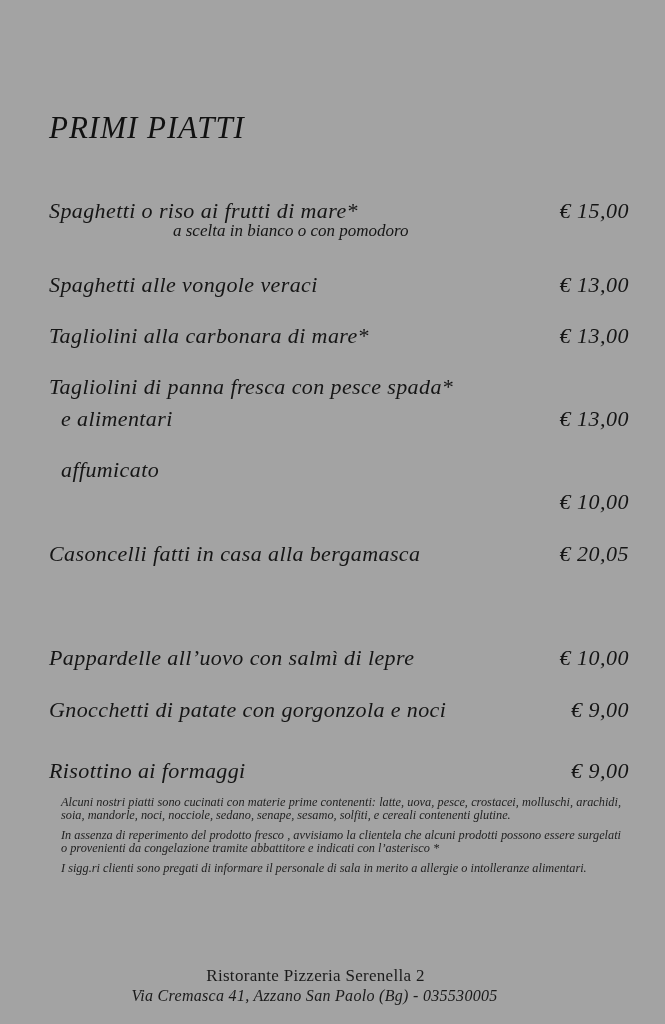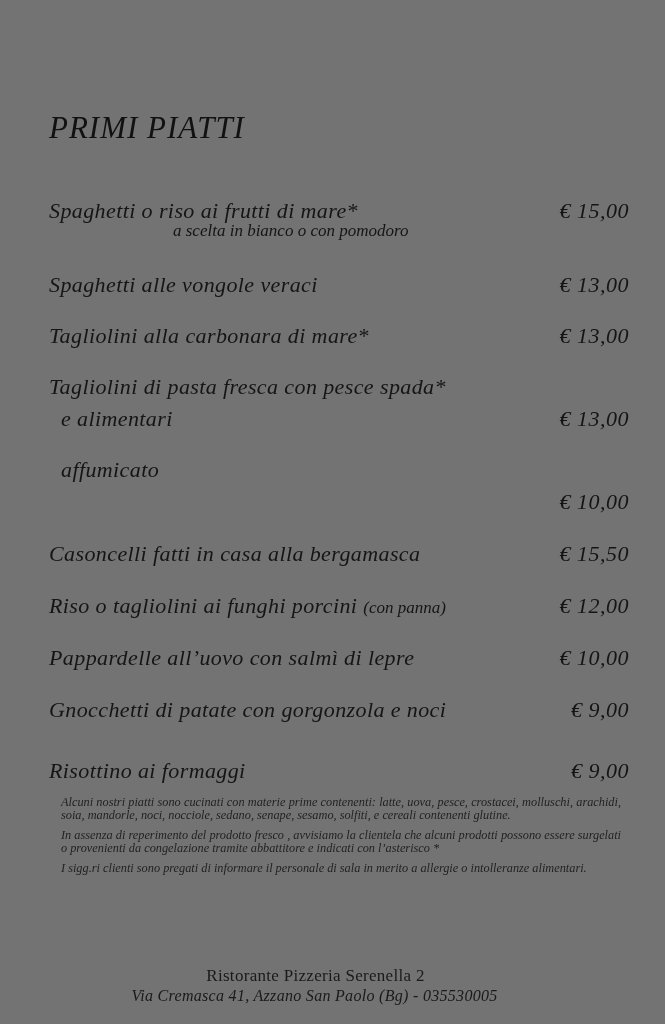--- a/index.html
+++ b/index.html
@@ -11,21 +11,21 @@
       width: 665px;
       height: 1024px;
       position: relative;
       overflow: hidden;
       font-family: "DejaVu Serif", "Liberation Serif", serif;
       color: #1a1a1a;
     }
     .page {
       position: absolute;
       inset: 0;
-      background: #737373;
+      background: #a3a3a3;
     }
     .title {
       position: absolute;
       left: 49px;
       top: 110px;
       font-family: "Liberation Serif", "DejaVu Serif", serif;
       font-style: italic;
       font-size: 31px;
       letter-spacing: 1px;
       color: #111;
@@ -128,39 +128,35 @@
     <span class="name">Spaghetti alle vongole veraci</span>
     <span class="price" style="top:0;">€ 13,00</span>
   </div>
 
   <div class="item" style="top:320px;">
     <span class="name">Tagliolini alla carbonara di mare*</span>
     <span class="price" style="top:0;">€ 13,00</span>
   </div>
 
   <div class="item" style="top:371px;">
-    <span class="name">Tagliolini di pasta fresca con pesce spada*</span>
+    <span class="name">Tagliolini di panna fresca con pesce spada*</span>
     <span class="name-cont">e alimentari</span>
     <span class="price" style="top:32px;">€ 13,00</span>
   </div>
 
   <div class="item" style="top:454px;">
     <span class="name-cont">affumicato</span>
     <span class="price" style="top:32px;">€ 10,00</span>
   </div>
 
   <div class="item" style="top:538px;">
     <span class="name">Casoncelli fatti in casa alla bergamasca</span>
-    <span class="price" style="top:0;">€ 15,50</span>
+    <span class="price" style="top:0;">€ 20,05</span>
   </div>
 
-  <div class="item" style="top:590px;">
-    <span class="name"><span>Riso o tagliolini ai funghi porcini</span> <span class="note-inline">(con panna)</span></span>
-    <span class="price" style="top:0;">€ 12,00</span>
-  </div>
 
   <div class="item" style="top:642px;">
     <span class="name">Pappardelle all’uovo con salmì di lepre</span>
     <span class="price" style="top:0;">€ 10,00</span>
   </div>
 
   <div class="item" style="top:694px;">
     <span class="name">Gnocchetti di patate con gorgonzola e noci</span>
     <span class="price" style="top:0;">€ 9,00</span>
   </div>

